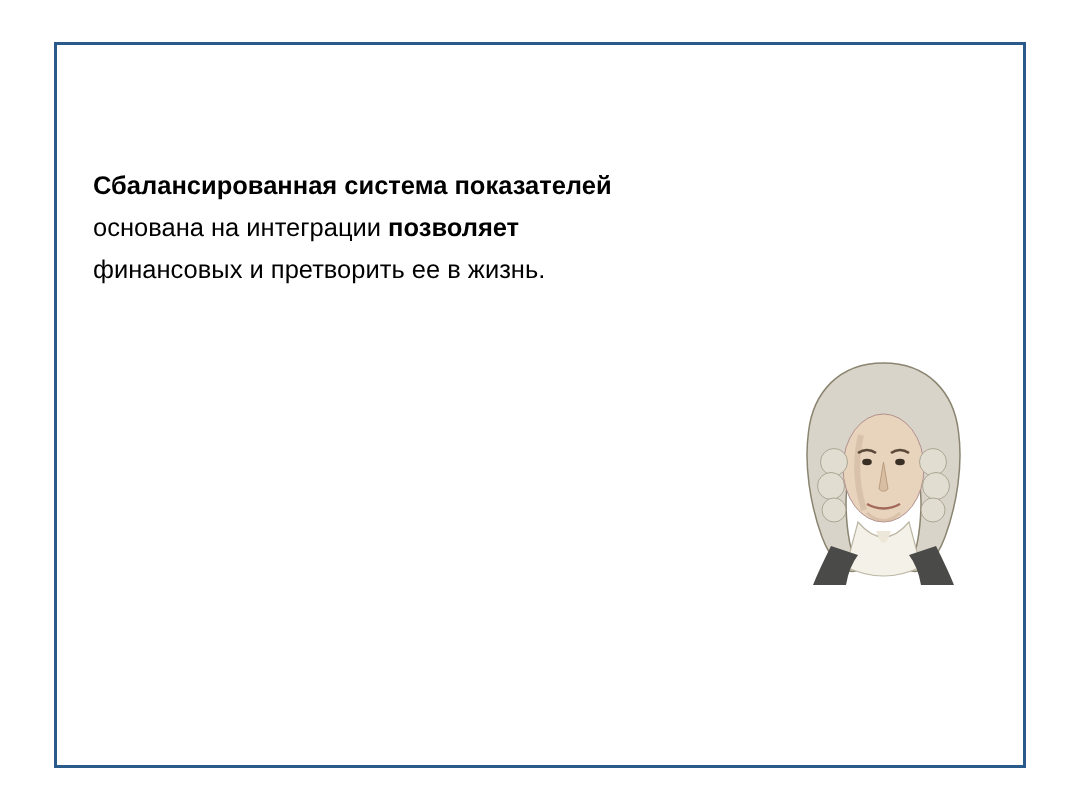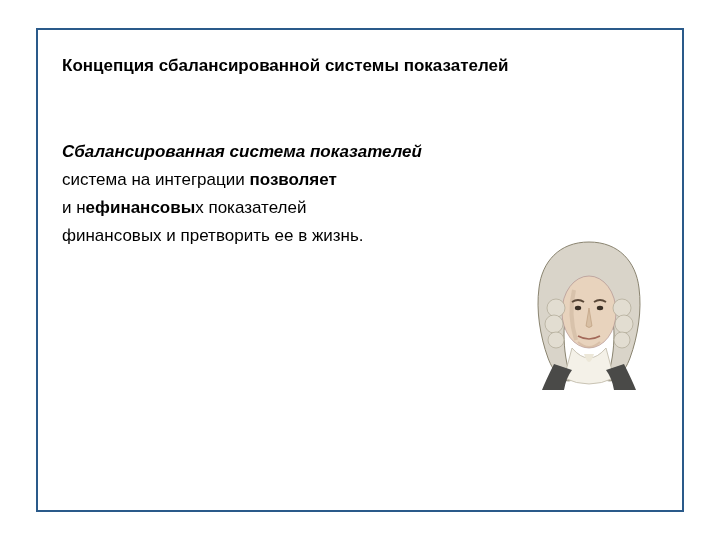--- a/index.html
+++ b/index.html
@@ -22,21 +22,20 @@
     }
     .line {
       font-size: 17px;
       line-height: 1.65;
       color: #000;
     }
     .bold {
       font-weight: bold;
     }
     .italic {
-      font-style: italic;
     }
     .para1, .para2 {
       margin-bottom: 4px;
     }
     .spacer {
       height: 54px;
     }
     .portrait {
       position: absolute;
       right: 18px;
@@ -44,36 +43,30 @@
       width: 150px;
       height: 160px;
     }
   </style>
 </head>
 <body>
 
 <div class="card">
 
   <div class="para1">
-    <div class="line">
-      <span class="bold">Концепция сбалансированной системы показателей</span>
-    </div>
   </div>
 
   <div class="spacer"></div>
 
   <div class="para2">
     <div class="line">
       <span class="bold italic">Сбалансированная система показателей</span>
     </div>
     <div class="line">
-      <span>система на интеграции </span><span class="bold">позволяет</span>
-    </div>
-    <div class="line">
-      <span>и н</span><span class="bold">ефинансовы</span><span>х показателей</span>
+      <span>основана на интеграции </span><span class="bold">позволяет</span>
     </div>
     <div class="line">финансовых и претворить ее в жизнь.</div>
   </div>
 
   <div class="portrait">
     <svg viewBox="0 0 150 160" width="150" height="160">
 
       <path d="M75 12 C45 12 28 32 25 58 C22 80 26 106 34 128 C40 144 50 154 58 150 C52 136 50 118 50 104 C50 84 58 64 75 60 C92 64 100 84 100 104 C100 118 98 136 92 150 C100 154 110 144 116 128 C124 106 128 80 125 58 C122 32 105 12 75 12 Z" fill="#d9d4c9" stroke="#8a8470" stroke-width="1"></path>
 
       <ellipse cx="75" cy="82" rx="27" ry="36" fill="#e8d3bd" stroke="#a88" stroke-width="0.6"></ellipse>

